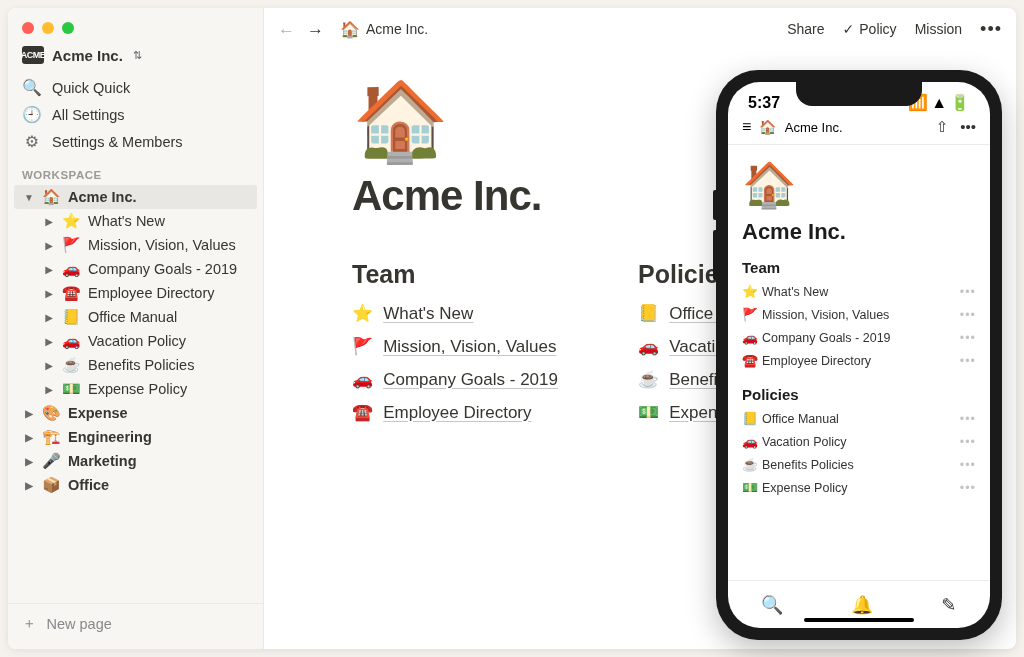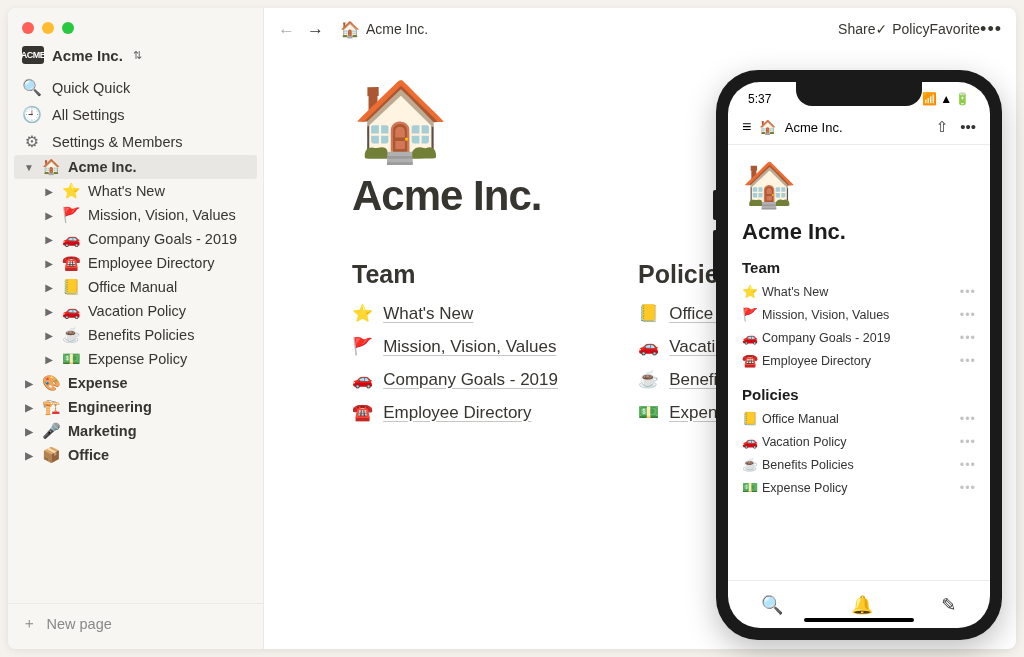--- a/index.html
+++ b/index.html
@@ -126,20 +126,21 @@
       color: #37352f;
       font-size: 14px;
     }
     .nav-arrow { color: #b0aead; font-size: 17px; cursor: pointer; }
     .breadcrumb { display: flex; align-items: center; gap: 6px; margin-left: 4px;}
     .breadcrumb .emoji { font-size: 16px; }
     .top-actions {
       margin-left: auto;
       display: flex;
       align-items: center;
+      gap: 18px;
       font-size: 14px;
     }
     .top-actions .upd { display: flex; align-items: center; gap: 5px; }
     .dots { font-size: 18px; letter-spacing: 1px; }
     .content {
       padding: 32px 0 0 88px;
       flex: 1;
       overflow: hidden;
     }
     .page-icon { font-size: 78px; line-height: 1; }
@@ -205,25 +206,25 @@
       transform: translateX(-50%);
       width: 126px;
       height: 24px;
       background: #1a1a1a;
       border-radius: 0 0 16px 16px;
       z-index: 5;
     }
     .phone-status {
       height: 30px;
       display: flex;
-      align-items: center;
+      align-items: flex-end;
       justify-content: space-between;
       padding: 4px 20px 0;
-      font-size: 12px;
-      font-weight: 400;
+      font-size: 16px;
+      font-weight: 700;
     }
     .phone-status .right { display: flex; gap: 3px; align-items: center; }
     .phone-header {
       display: flex;
       align-items: center;
       gap: 8px;
       padding: 6px 14px 8px;
       font-size: 13px;
       border-bottom: 1px solid #ebebeb;
     }
@@ -301,20 +302,21 @@
     </div>
     <div class="side-item">
       <span class="glyph">🕘</span>
       <span>All Settings</span>
     </div>
     <div class="side-item">
       <span class="glyph">⚙</span>
       <span>Settings &amp; Members</span>
     </div>
 
+    <div class="side-section-label">WORKSPACE</div>
 
     <div class="tree-item level1 active">
       <span class="caret">▼</span>
       <span class="emoji">🏠</span>
       <span>Acme Inc.</span>
     </div>
 
     <div id="tree-children">
         <div class="tree-item child">
           <span class="caret">▶</span>
@@ -393,21 +395,21 @@
       <div class="breadcrumb">
         <span class="emoji">🏠</span>
         <span>Acme Inc.</span>
       </div>
       <div class="top-actions">
         <span>Share</span>
         <span class="upd">
           <span>✓</span>
           <span>Policy</span>
         </span>
-        <span>Favorite</span>
+        <span>Mission</span>
         <span class="dots">•••</span>
       </div>
     </div>
 
     <div class="content">
       <div class="page-icon">🏠</div>
       <div class="page-title">Acme Inc.</div>
       <div class="columns" id="page-columns">
           <div>
             <div class="col-heading">Team</div>

